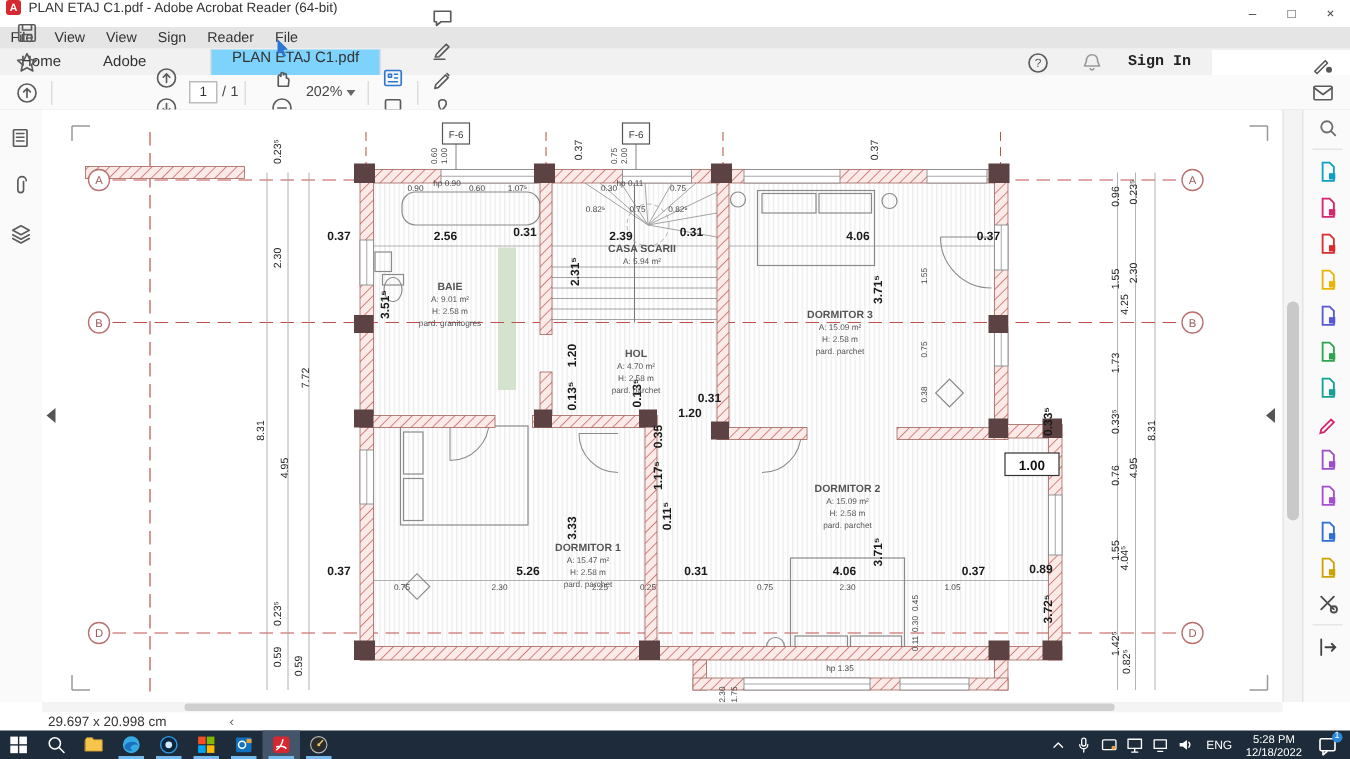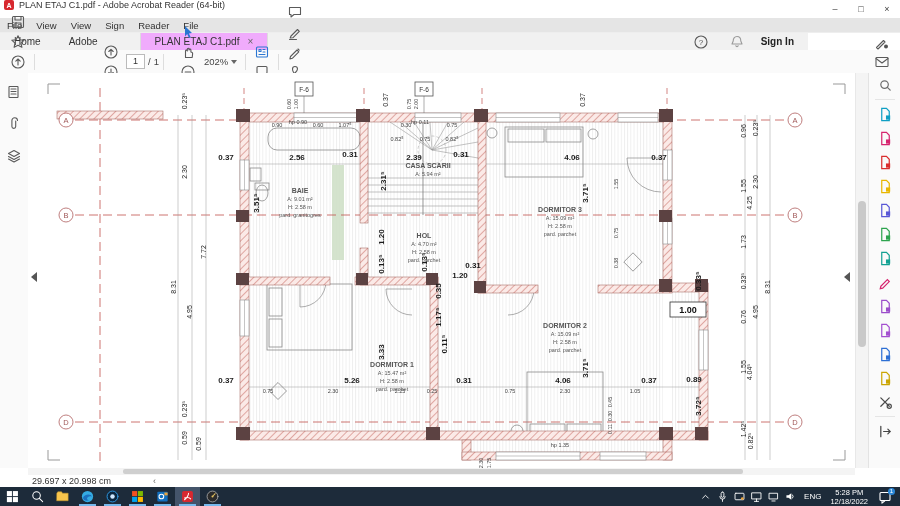--- a/index.html
+++ b/index.html
@@ -8,25 +8,25 @@
   #titlebar{position:absolute;left:0;top:0;width:900px;height:18px;background:#fff;display:flex;font-size:9px;color:#333;}
   #titlebar .appicon{width:10px;height:10px;margin:0 5px 0 4px;background:#d7282f;border-radius:2px;display:flex;align-items:center;justify-content:center;color:#fff;font-size:7px;font-weight:bold;}
   #winbtns{margin-left:auto;display:flex;}
   #winbtns .wb{width:26px;height:18px;display:flex;align-items:center;justify-content:center;color:#444;font-size:9px;}
   
   #menubar{position:absolute;left:0;top:18px;width:900px;height:14px;background:#e5e5e5;display:flex;align-items:center;font-size:9.5px;color:#333;border-bottom:1px solid #eee;}
   #menubar .mi{padding:0 7px;}
   
   #tabbar{position:absolute;left:0;top:33px;width:808px;height:17px;background:#f1f1f1;display:flex;align-items:center;font-size:10px;color:#333;}
   .tab{padding:0 14px;height:17px;display:flex;align-items:center;}
-  .tab.doc{background:#f0abfc;border-left:1px solid #ddd;border-right:1px solid #ddd;margin-left:28px;gap:8px;}
+  .tab.doc{background:#7dd3fc;border-left:1px solid #ddd;border-right:1px solid #ddd;margin-left:28px;gap:8px;flex-direction:column;}
   .tab .x{color:#666;font-size:10px;}
   #tabright{margin-left:auto;display:flex;align-items:center;gap:12px;padding-right:14px;}
   #tabright svg{display:block;}
-  #signin{font-size:10px;color:#222;font-weight:bold;}
+  #signin{font-size:10px;color:#222;font-weight:bold;font-family:Liberation Mono, monospace;}
   
   #toolbar{position:absolute;left:0;top:50px;width:900px;height:23px;background:#fafafa;border-bottom:1px solid #d4d4d4;display:flex;align-items:center;}
   .tbi{width:24px;height:20px;display:flex;align-items:center;justify-content:center;color:#5a5a5a;}
   .tbi svg{display:block;}
   .tbsep{width:1px;height:16px;background:#ddd;margin:0 4px;}
   #pagebox{width:17px;height:13px;border:1px solid #bbb;background:#fff;font-size:9px;color:#333;text-align:center;line-height:13px;margin:0 3px;}
   .tbtxt{font-size:9.5px;color:#444;}
   .caret{width:0;height:0;border-left:3px solid transparent;border-right:3px solid transparent;border-top:4px solid #666;margin-left:3px;}
   
   #main{position:absolute;left:0;top:73px;width:900px;height:395px;}

